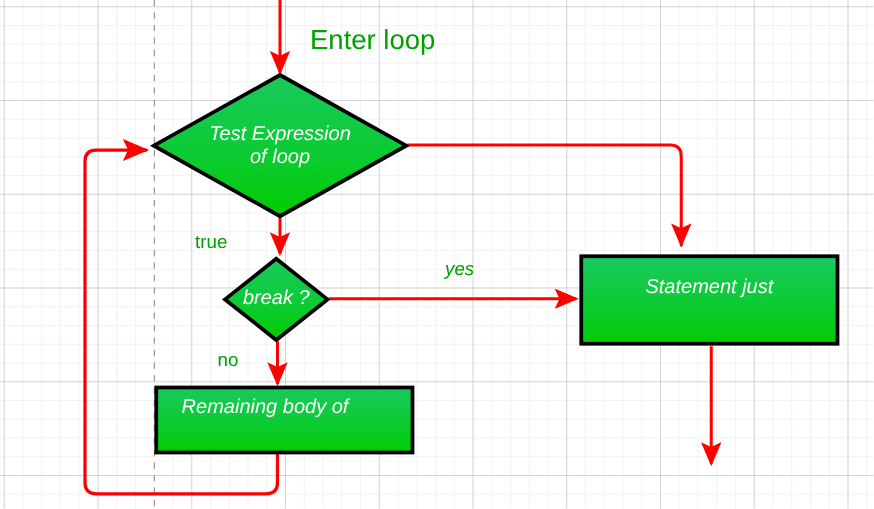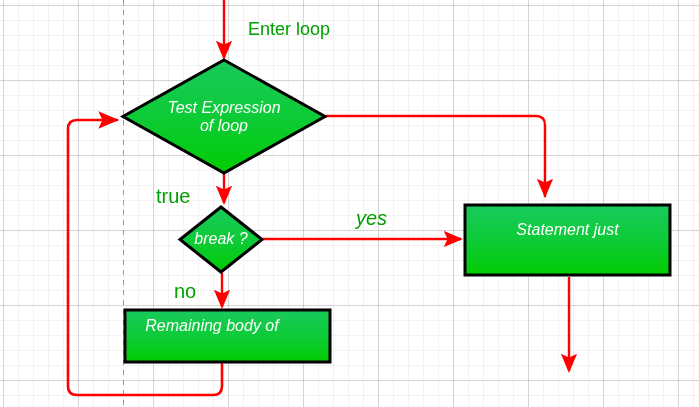--- a/index.html
+++ b/index.html
@@ -37,27 +37,27 @@
     text-align: center;
     line-height: 1.12;
     font-size: 16px;
     white-space: nowrap;
     pointer-events: none;
     font-style: italic;
   }
   .edge-label {
     position: absolute;
     color: #00a000;
-    font-size: 20px;
+    font-size: 15px;
     white-space: nowrap;
   }
   .title-label {
     position: absolute;
     color: #00a000;
-    font-size: 18px;
+    font-size: 22px;
     white-space: nowrap;
   }
 </style>
 </head>
 <body>
 
 <div id="canvas">
 
   <svg id="vec" viewBox="0 0 699 407" xmlns="http://www.w3.org/2000/svg">
     <defs>

